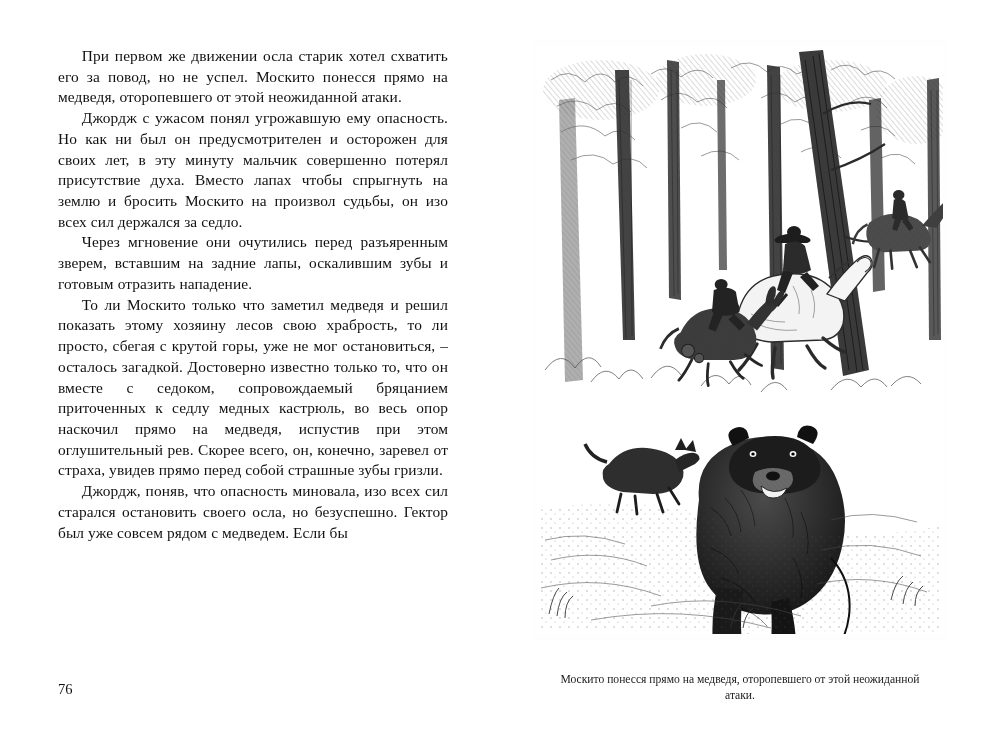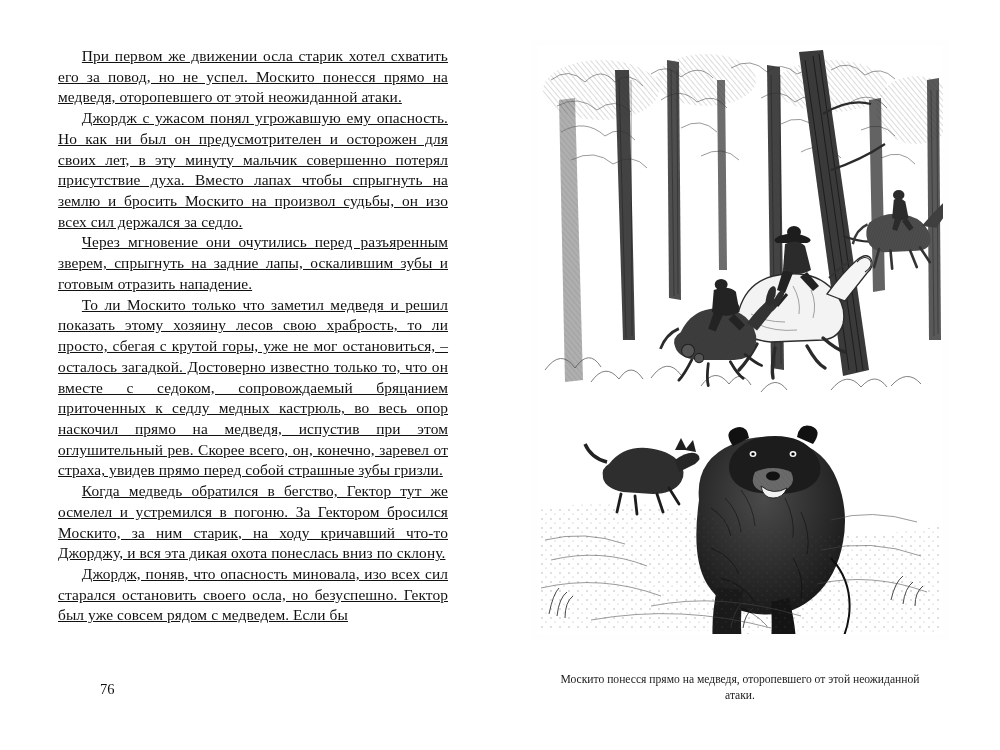--- a/index.html
+++ b/index.html
@@ -21,21 +21,20 @@
     display: flex;
   }
   .page {
     position: relative;
     box-sizing: border-box;
   }
   .page-left {
     width: 500px;
     height: 750px;
     padding: 46px 52px 0 58px;
-    text-decoration: underline;
   }
   .page-right {
     width: 500px;
     height: 750px;
     padding: 40px 50px 0 30px;
   }
   .body-text {
     font-size: 15.4px;
     line-height: 1.345;
     text-align: justify;
@@ -46,21 +45,20 @@
   .body-text p {
     margin: 0;
     text-indent: 1.55em;
   }
   .page-number {
     position: absolute;
     left: 58px;
     bottom: 52px;
     font-size: 14.5px;
     color: #111;
-    margin-left: 42px;
   }
   
   .illus-wrap {
     position: relative;
     width: 418px;
     margin: 0 auto;
   }
   .illus-frame {
     position: relative;
     width: 418px;
@@ -84,23 +82,22 @@
 </style>
 </head>
 <body>
 
 <div class="spread">
 
   <div class="page page-left">
     <div class="body-text">
       <p>При первом же движении осла старик хотел схватить его за повод, но не успел. Москито понесся прямо на медведя, оторопевшего от этой неожиданной атаки.</p>
       <p>Джордж с ужасом понял угрожавшую ему опасность. Но как ни был он предусмотрителен и осторожен для своих лет, в эту минуту мальчик совершенно потерял присутствие духа. Вместо лапах чтобы спрыгнуть на землю и бросить Москито на произвол судьбы, он изо всех сил держался за седло.</p>
-      <p>Через мгновение они очутились перед разъяренным зверем, спрыгнуть на задние лапы, оскалившим зубы и готовым отразить нападение.</p>
+      <p>Через мгновение они очутились перед разъяренным зверем, вставшим на задние лапы, оскалившим зубы и готовым отразить нападение.</p>
       <p>То ли Москито только что заметил медведя и решил показать этому хозяину лесов свою храбрость, то ли просто, сбегая с крутой горы, уже не мог остановиться, – осталось загадкой. Достоверно известно только то, что он вместе с седоком, сопровождаемый бряцанием приточенных к седлу медных кастрюль, во весь опор наскочил прямо на медведя, испустив при этом оглушительный рев. Скорее всего, он, конечно, заревел от страха, увидев прямо перед собой страшные зубы гризли.</p>
-      <p>Когда медведь обратился в бегство, Гектор тут же осмелел и устремился в погоню. За Гектором бросился Москито, за ним старик, на ходу кричавший что-то Джорджу, и вся эта дикая охота понеслась вниз по склону.</p>
       <p>Джордж, поняв, что опасность миновала, изо всех сил старался остановить своего осла, но безуспешно. Гектор был уже совсем рядом с медведем. Если бы</p>
     </div>
     <div class="page-number">76</div>
   </div>
 
   <div class="page page-right">
     <div class="illus-wrap">
       <div class="illus-frame">
         <svg width="418" height="600" viewBox="0 0 418 600" xmlns="http://www.w3.org/2000/svg">
           <defs>

